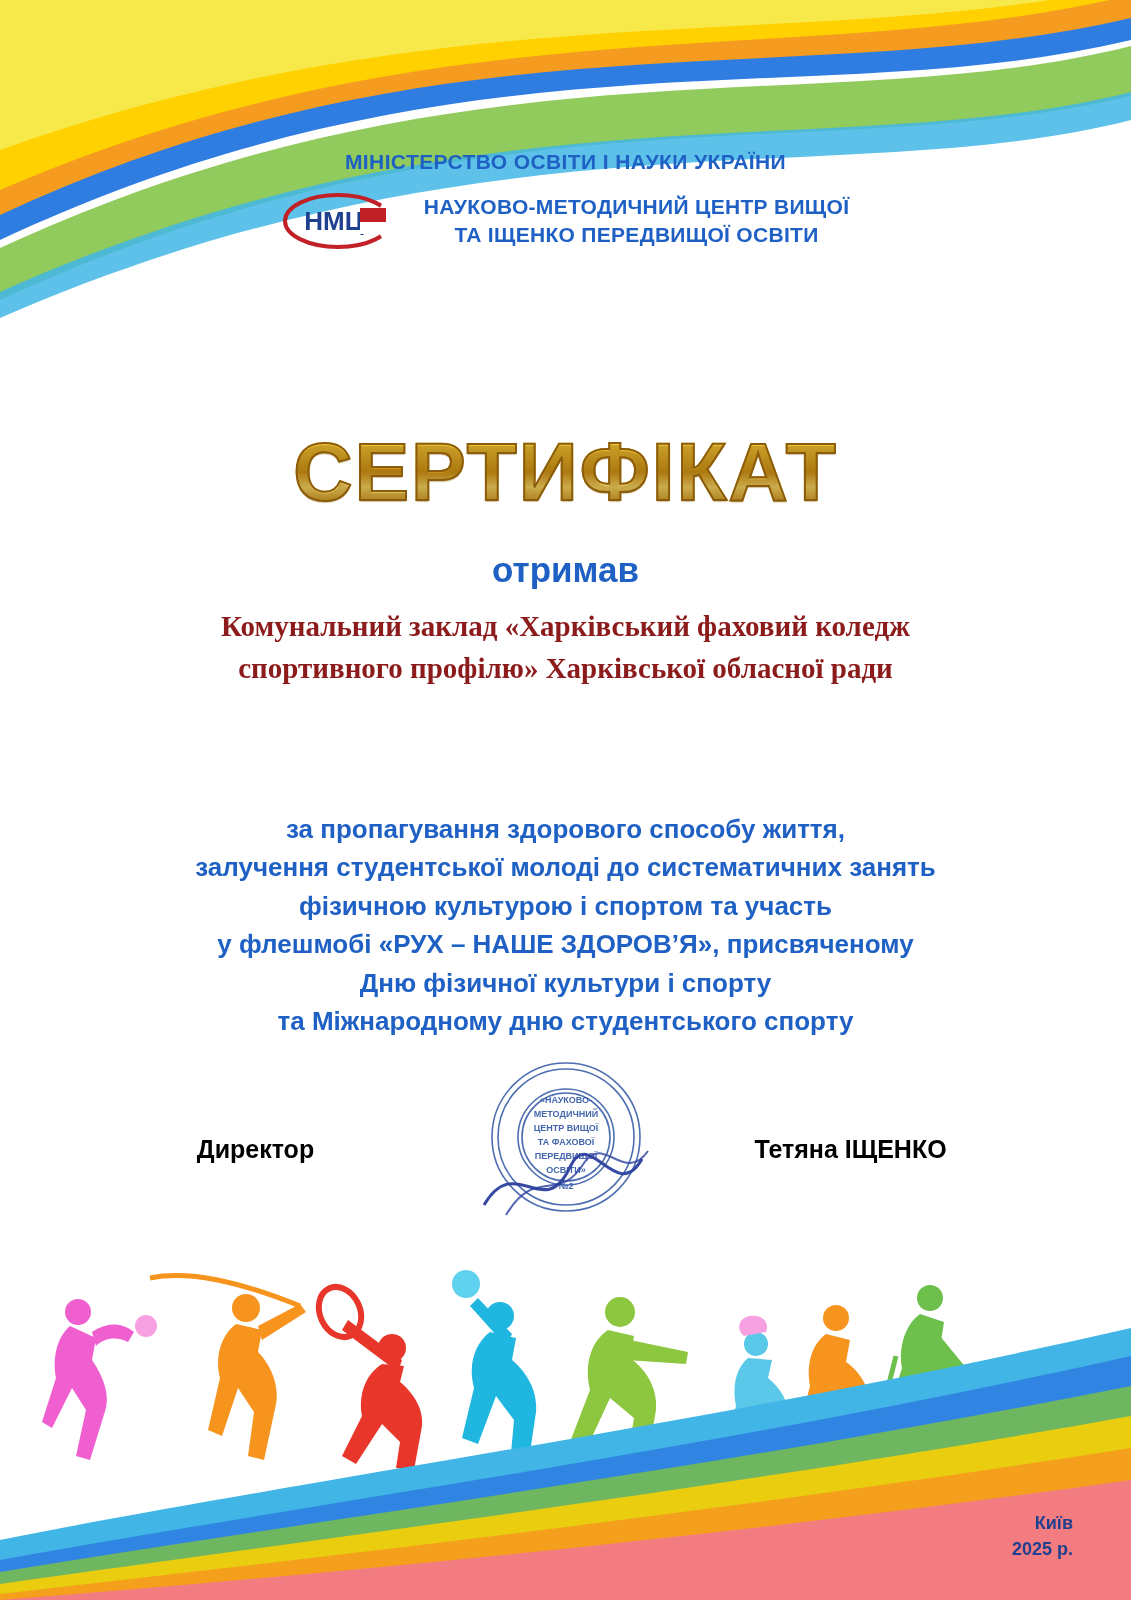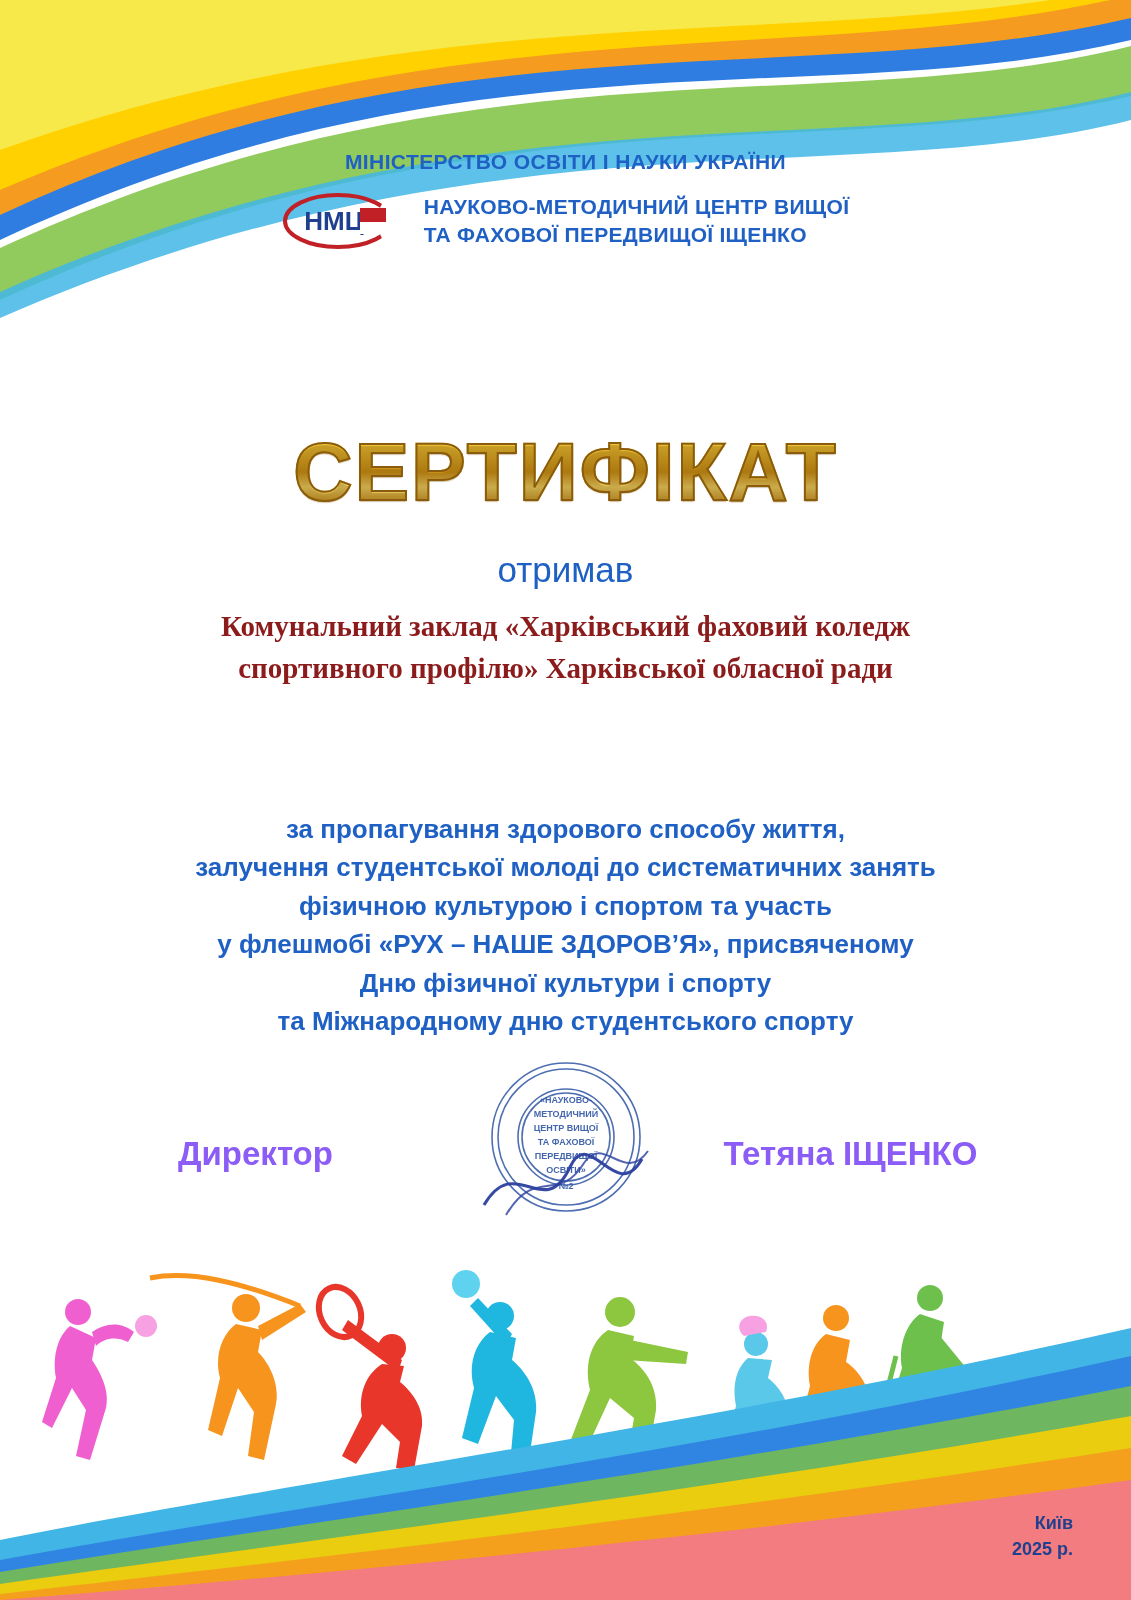--- a/index.html
+++ b/index.html
@@ -42,21 +42,21 @@
   .logo {
     width: 112px; height: 62px;
     position: relative;
     flex: none;
   }
   .org-name {
     color: #1f60c4;
     font-size: 21px;
     font-weight: bold;
     line-height: 1.35;
-    text-align: left;
+    text-align: center;
     letter-spacing: .3px;
   }
 
   
   .title {
     position: absolute; top: 425px; left: 0; width: 1131px;
     text-align: center;
     font-size: 82px;
     font-weight: bold;
     letter-spacing: 2px;
@@ -67,21 +67,21 @@
     -webkit-text-stroke: 2px #8a5c0b;
     text-shadow: 0 2px 1px rgba(120,80,5,.35);
     font-family: "Liberation Sans", sans-serif;
   }
 
   .awarded {
     position: absolute; top: 550px; left: 0; width: 1131px;
     text-align: center;
     color: #1f60c4;
     font-size: 35px;
-    font-weight: normal;
+    font-weight: bold;
   }
 
   .recipient {
     position: absolute; top: 605px; left: 50%; transform: translateX(-50%);
     width: 760px;
     text-align: center;
     color: #8c1b1b;
     font-size: 29px;
     font-weight: bold;
     line-height: 1.45;
@@ -97,22 +97,22 @@
     font-weight: bold;
     line-height: 1.48;
   }
 
   
   .sign-row {
     position: absolute; top: 1135px; left: 0; width: 1131px;
     display: flex; align-items: center; justify-content: center;
   }
   .sign-title, .sign-name {
-    color: #8b5cf6;
-    font-size: 33px;
+    color: #000000;
+    font-size: 25px;
     font-weight: bold;
   }
   .sign-title { width: 330px; text-align: center; }
   .sign-name  { width: 380px; text-align: center; margin-left: 40px; }
   .sign-gap   { width: 200px; }
 
   .stamp {
     position: absolute; top: 1055px; left: 50%; transform: translateX(-50%);
     width: 200px; height: 180px;
   }
@@ -157,21 +157,21 @@
         <svg width="112" height="62" viewBox="0 0 112 62" aria-hidden="true">
           <ellipse cx="56" cy="31" rx="53" ry="26" fill="none" stroke="#c02026" stroke-width="4"></ellipse>
           <path d="M100,14 A53,26 0 0 1 100,48" fill="#ffffff" stroke="#ffffff" stroke-width="8"></path>
           <text x="52" y="40" text-anchor="middle" font-family="'Liberation Sans',sans-serif" font-size="26" font-weight="bold" fill="#1f3f8f">НМЦ</text>
           <rect x="78" y="18" width="26" height="26" fill="#c02026"></rect>
           <rect x="78" y="32" width="26" height="12" fill="#ffffff"></rect>
         </svg>
       </div>
       <div class="org-name">
         <div>НАУКОВО-МЕТОДИЧНИЙ ЦЕНТР ВИЩОЇ</div>
-        <div>ТА ФАХОВОЇ ПЕРЕДВИЩОЇ ІЩЕНКО</div>
+        <div>ТА ІЩЕНКО ПЕРЕДВИЩОЇ ОСВІТИ</div>
       </div>
     </div>
   </div>
 
   <div class="title">СЕРТИФІКАТ</div>
 
   <div class="awarded">отримав</div>
 
   <div class="recipient">Комунальний заклад «Харківський фаховий коледж спортивного профілю» Харківської обласної ради</div>
 

